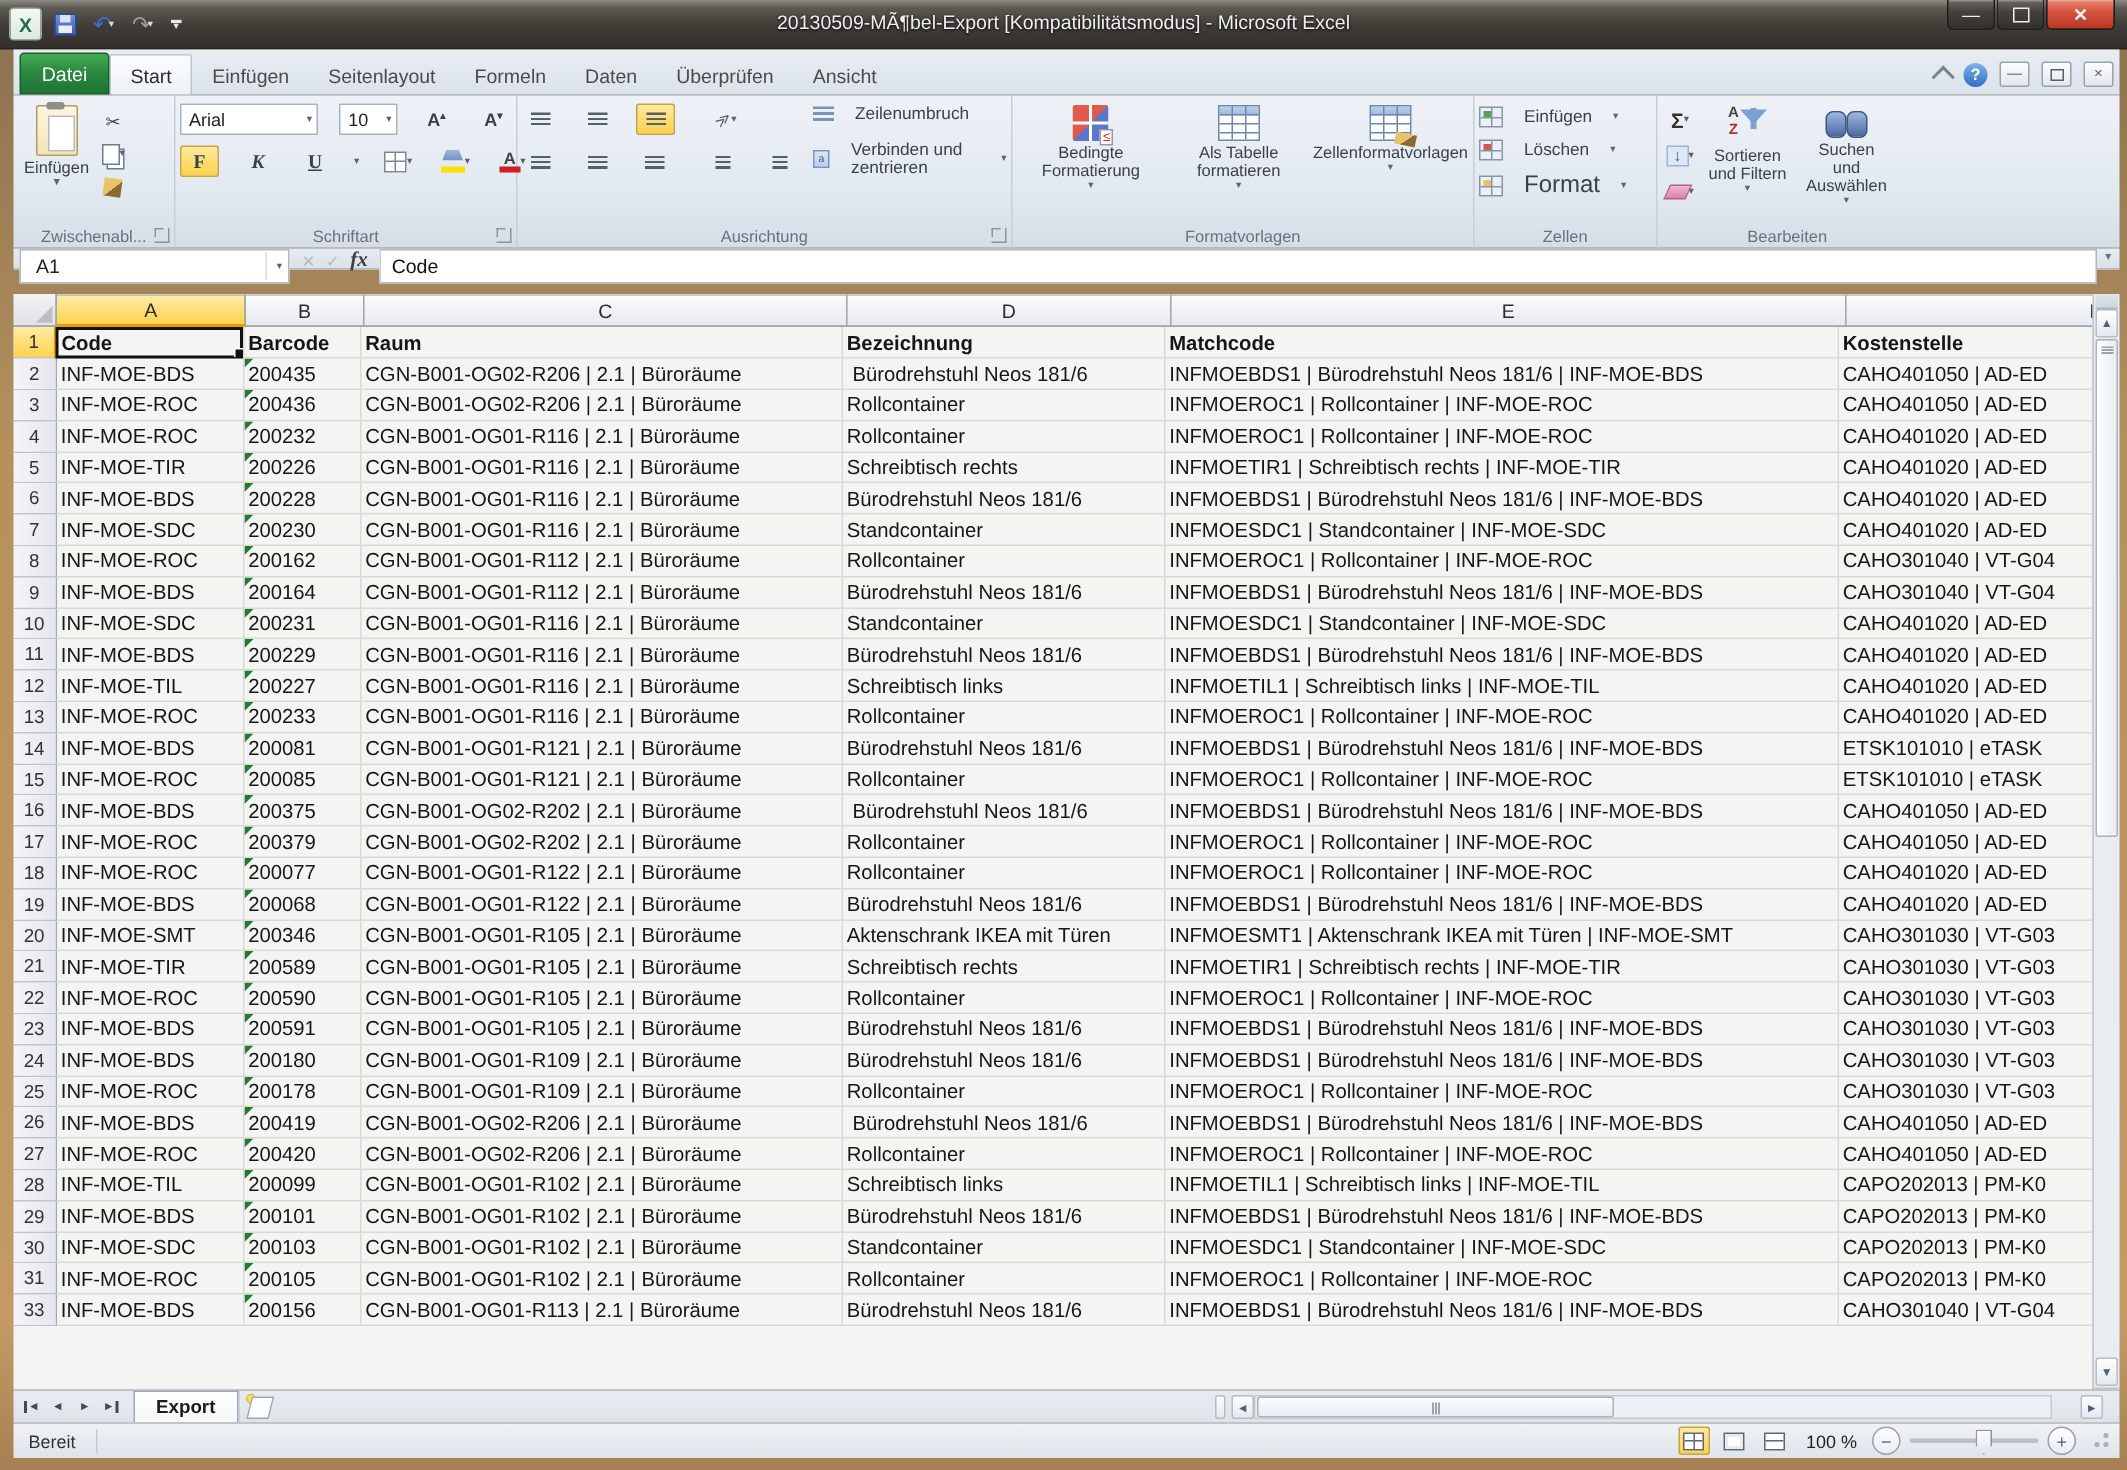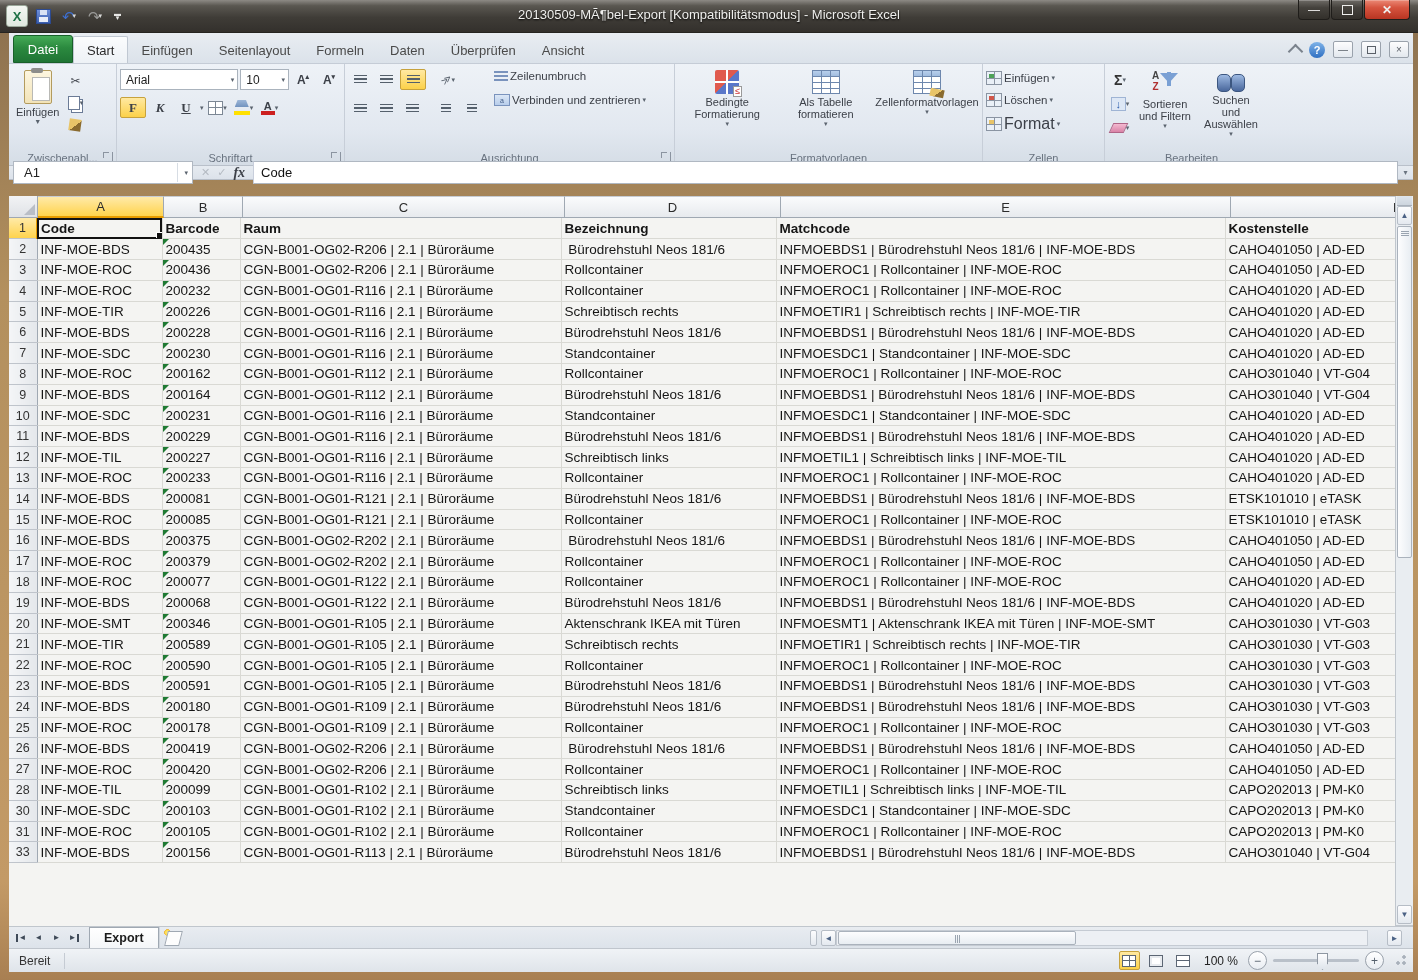--- a/index.html
+++ b/index.html
@@ -57,21 +57,21 @@
   .launcher::before{content:"";position:absolute;left:0;top:0;width:5px;height:5px;border-left:1px solid #8b94a0;border-top:1px solid #8b94a0}
   .bigbtn{display:flex;flex-direction:column;align-items:center;justify-content:flex-start;
     font-size:11px;color:#3c4048;text-align:center;line-height:12px;padding:3px 4px;border-radius:3px;height:74px;box-sizing:border-box}
   .car{font-size:7px;color:#5a636e;line-height:8px}
   .combo{height:19px;background:#fff;border:1px solid #aab3bd;display:flex;align-items:center;
     font-size:12px;color:#222;padding-left:5px;position:relative}
   .combo .car{position:absolute;right:3px;top:6px}
   .sbtn{height:19px;min-width:20px;display:flex;align-items:center;justify-content:center;
     font-size:12px;color:#3c4048;border-radius:2px;padding:0 2px;position:relative}
   .sbtn.on{background:linear-gradient(#ffe9a2,#fcd149);border:1px solid #c7a23d}
-  .row{display:flex;align-items:center;gap:2px;margin-top:2px}
+  .row{display:flex;align-items:center;gap:14px;margin-top:2px}
   .ic-lines{width:13px;height:9px;background:repeating-linear-gradient(#55606c 0 1.5px,transparent 1.5px 3.5px)}
   .ic-paste{width:26px;height:32px;background:linear-gradient(#fdf6e0,#f2e3b8);border:1px solid #b39b5e;border-radius:2px;position:relative;margin-bottom:2px}
   .ic-paste::before{content:"";position:absolute;left:6px;top:-3px;width:12px;height:5px;background:#8d8d8b;border-radius:2px}
   .ic-paste::after{content:"";position:absolute;left:7px;top:6px;width:16px;height:22px;background:#fff;border:1px solid #b9b9b5}
   .ic-copy{width:10px;height:12px;border:1px solid #6b7behq}
   .ic-copy{border:1px solid #6b7b96;background:#fff;box-shadow:3px 3px 0 -1px #fff,3px 3px 0 0 #6b7b96}
   .ic-brush{width:12px;height:12px;background:linear-gradient(135deg,#e8c468 55%,#8a6b2f 55%);transform:rotate(8deg)}
   .bold-f{font-family:"Liberation Serif",serif;font-weight:bold;font-size:13px}
   .ital-k{font-family:"Liberation Serif",serif;font-style:italic;font-weight:bold;font-size:13px}
   .und-u{font-family:"Liberation Serif",serif;font-weight:bold;font-size:13px;text-decoration:underline}
@@ -117,21 +117,21 @@
   .ic-sort .fun{position:absolute;right:0;top:3px;width:0;height:0;border-left:9px solid transparent;border-right:9px solid transparent;border-top:10px solid #7aa0d4}
   .ic-sort .fun::after{content:"";position:absolute;left:-2px;top:-11px;width:4px;height:14px;background:#7aa0d4}
   .ic-bino{position:relative;width:28px;height:24px;margin-bottom:3px}
   .ic-bino::before,.ic-bino::after{content:"";position:absolute;top:4px;width:12px;height:16px;border-radius:5px;
      background:linear-gradient(#9db9e2,#49679c);border:1px solid #3c5680}
   .ic-bino::before{left:0}.ic-bino::after{right:0}
   .sigma{font-size:14px;font-weight:bold;color:#333}
 
   
   .fbar{left:9px;right:5px;top:166px;height:14px;background:linear-gradient(#e6ebf1,#dce2ea);
-    border-bottom:1px solid #b7bec8;display:flex;align-items:center}
+    border-bottom:1px solid #b7bec8;display:flex;align-items:flex-start}
   .namebox{width:168px;height:21px;background:#fff;border:1px solid #b0b8c2;margin-left:4px;
     display:flex;align-items:center;font-size:13px;color:#222;padding-left:10px;position:relative}
   .namebox .car{position:absolute;right:4px;top:7px}
   .namebox::after{content:"";position:absolute;right:14px;top:1px;bottom:1px;width:1px;background:#d7dde4}
   .fxzone{display:flex;align-items:center;gap:7px;padding:0 8px;color:#9aa2ac}
   .fx{font-family:Liberation Serif, serif;font-style:italic;font-weight:bold;font-size:14px;color:#3c4048}
   .dis{font-size:11px;color:#b4bac2}
   .finput{flex:1;height:21px;background:#fff;border:1px solid #b0b8c2;border-left:1px solid #c8cedb;
     display:flex;align-items:center;font-size:13px;color:#111;padding-left:7px}
   .fexp{width:15px;display:flex;align-items:center;justify-content:center;color:#6a7480;font-size:8px}
@@ -738,20 +738,29 @@
         <tr>
           <td class="rowhdr">28</td>
           <td class="cell">INF-MOE-TIL</td>
           <td class="cell err">200099</td>
           <td class="cell">CGN-B001-OG01-R102 | 2.1 | Büroräume</td>
           <td class="cell">Schreibtisch links</td>
           <td class="cell">INFMOETIL1 | Schreibtisch links | INF-MOE-TIL</td>
           <td class="cell">CAPO202013 | PM-K0</td>
         </tr>
         <tr>
+          <td class="rowhdr">29</td>
+          <td class="cell">INF-MOE-BDS</td>
+          <td class="cell err">200101</td>
+          <td class="cell">CGN-B001-OG01-R102 | 2.1 | Büroräume</td>
+          <td class="cell">Bürodrehstuhl Neos 181/6</td>
+          <td class="cell">INFMOEBDS1 | Bürodrehstuhl Neos 181/6 | INF-MOE-BDS</td>
+          <td class="cell">CAPO202013 | PM-K0</td>
+        </tr>
+        <tr>
           <td class="rowhdr">30</td>
           <td class="cell">INF-MOE-SDC</td>
           <td class="cell err">200103</td>
           <td class="cell">CGN-B001-OG01-R102 | 2.1 | Büroräume</td>
           <td class="cell">Standcontainer</td>
           <td class="cell">INFMOESDC1 | Standcontainer | INF-MOE-SDC</td>
           <td class="cell">CAPO202013 | PM-K0</td>
         </tr>
         <tr>
           <td class="rowhdr">31</td>

